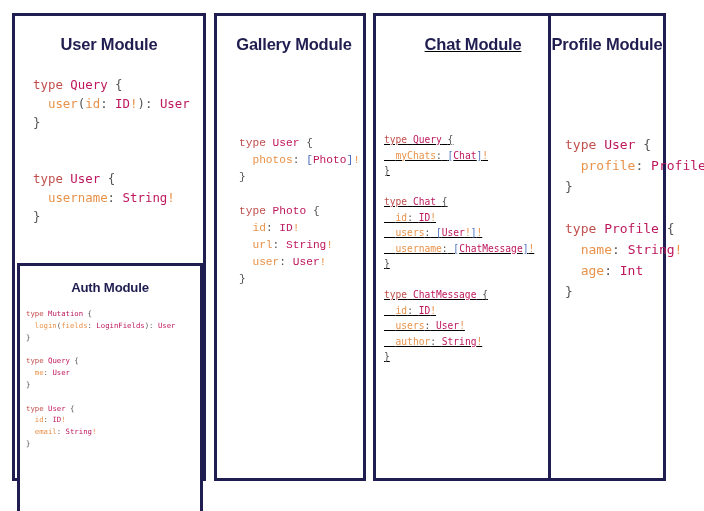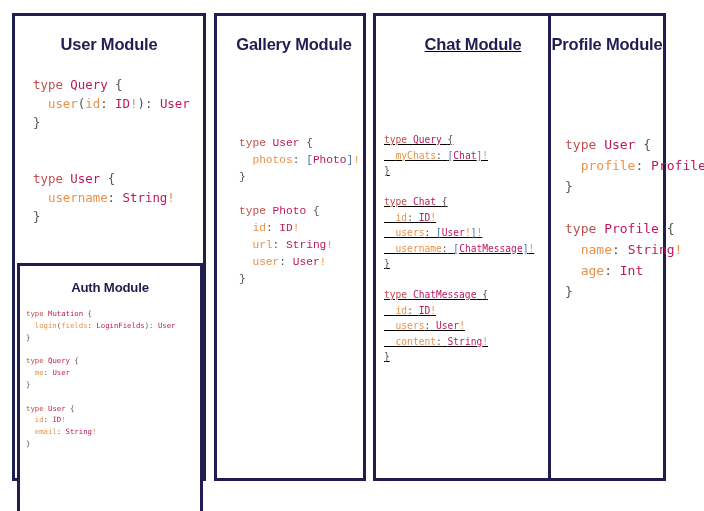--- a/index.html
+++ b/index.html
@@ -175,21 +175,21 @@
 
 <span class="k">type</span> <span class="t">Chat</span> <span class="p">{</span>
   <span class="f">id</span><span class="p">:</span> <span class="t">ID</span><span class="bang">!</span>
   <span class="f">users</span><span class="p">:</span> <span class="b">[</span><span class="t">User</span><span class="bang">!</span><span class="b">]</span><span class="bang">!</span>
   <span class="f">username</span><span class="p">:</span> <span class="b">[</span><span class="t">ChatMessage</span><span class="b">]</span><span class="bang">!</span>
 <span class="p">}</span>
 
 <span class="k">type</span> <span class="t">ChatMessage</span> <span class="p">{</span>
   <span class="f">id</span><span class="p">:</span> <span class="t">ID</span><span class="bang">!</span>
   <span class="f">users</span><span class="p">:</span> <span class="t">User</span><span class="bang">!</span>
-  <span class="f">content</span><span class="p">:</span> <span class="t">String</span><span class="bang">!</span>
+  <span class="f">author</span><span class="p">:</span> <span class="t">String</span><span class="bang">!</span>
 <span class="p">}</span></div>
   </div>
 
   <div class="panel" id="panel-profile">
     <div class="panel-title">Profile Module</div>
     <div class="code"><span class="k">type</span> <span class="t">User</span> <span class="p">{</span>
   <span class="f">profile</span><span class="p">:</span> <span class="t">Profile</span><span class="bang">!</span>
 <span class="p">}</span>
 
 <span class="k">type</span> <span class="t">Profile</span> <span class="p">{</span>

